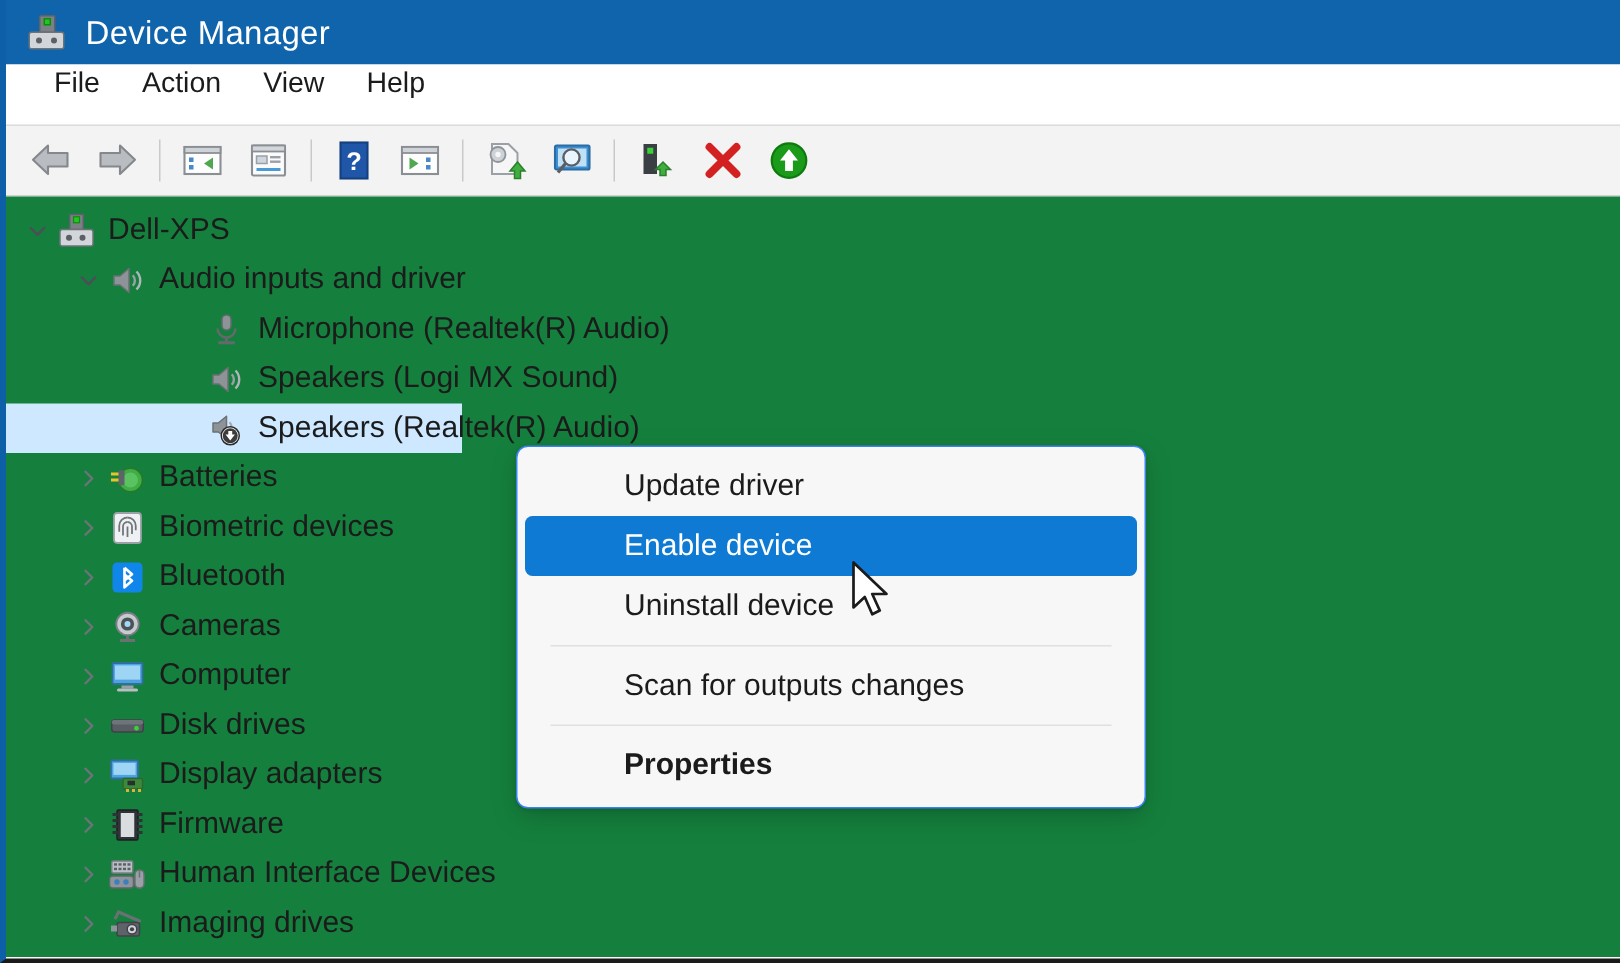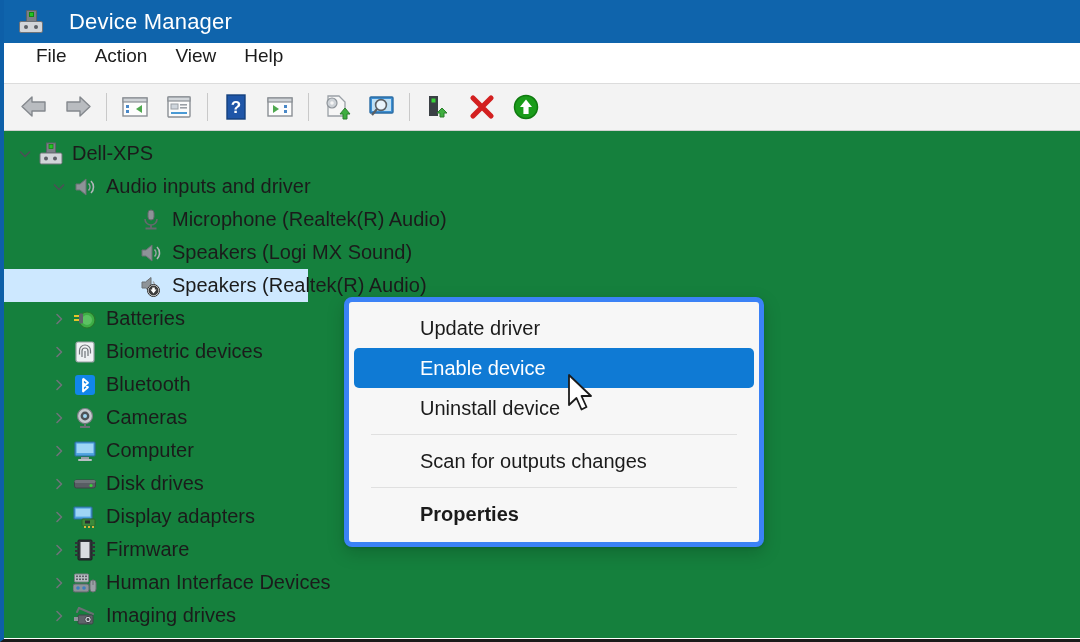--- a/index.html
+++ b/index.html
@@ -27,21 +27,20 @@
   }
 
   
   .titlebar {
     height: 43px;
     background: #0f64ac;
     display: flex;
     align-items: center;
     padding-left: 14px;
     box-sizing: border-box;
-    gap: 12px;
   }
   .titlebar-title {
     color: #ffffff;
     font-size: 22px;
     letter-spacing: .2px;
     margin-left: 13px;
     font-family: "Liberation Sans", sans-serif;
   }
 
   
@@ -192,21 +191,21 @@
   .d1 { padding-left: 42px; }
   .d2 { padding-left: 108px; }
 
   
   .ctxmenu {
     position: absolute;
     left: 340px;
     top: 297px;
     width: 420px;
     background: #f7f7f7;
-    border: 5px solid #3b82f6;
+    border: 1px solid #3b82f6;
     border-radius: 8px;
     box-shadow: 0 6px 18px rgba(0,0,0,.18), 0 1px 3px rgba(0,0,0,.12);
     padding: 6px 0 8px 0;
     box-sizing: border-box;
     z-index: 50;
   }
   .ctx-item {
     height: 40px;
     display: flex;
     align-items: center;

